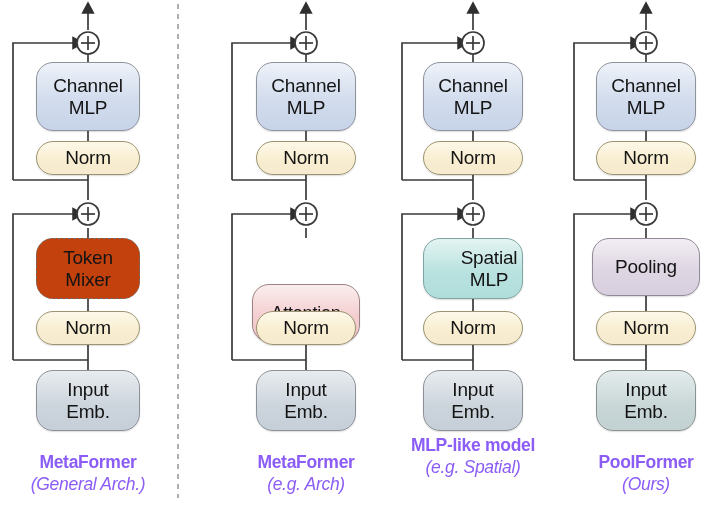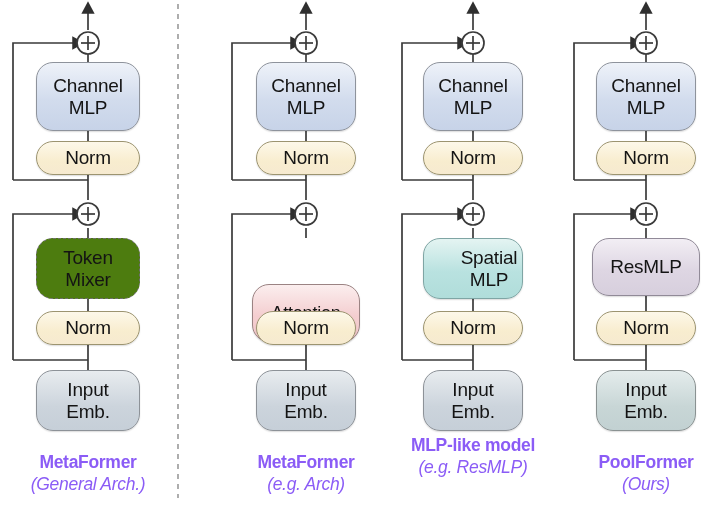--- a/index.html
+++ b/index.html
@@ -27,21 +27,21 @@
   }
   .node .ln{display:block;white-space:nowrap;}
 
   
   .fill-channel{background:linear-gradient(180deg,#eef2f9 0%,#d2dced 55%,#c7d3e8 100%);border-color:#8e939c;}
   .fill-norm{background:linear-gradient(180deg,#fdf8e9 0%,#f8edcf 60%,#f6ead0 100%);border-color:#9c9470;}
   .fill-input{background:linear-gradient(180deg,#e8ecef 0%,#ccd4dc 60%,#c6cfd8 100%);border-color:#8d9298;}
   .fill-attn{background:linear-gradient(180deg,#fbeeee 0%,#f4ced0 55%,#f2c8ca 100%);border-color:#9b8383;margin-top:46px;}
   .fill-spatial{background:linear-gradient(180deg,#e4f4f2 0%,#b9e2e0 55%,#b0ddda 100%);border-color:#7fa5a4;padding-left:32px;}
   .fill-pool{background:linear-gradient(180deg,#f2eef4 0%,#ded6e3 55%,#d7cfdd 100%);border-color:#918a98;}
-  .fill-mixer{background:#4d7c0f;border:1.6px dashed #6f6f6f;box-shadow:none;}
+  .fill-mixer{background:#c2410c;border:1.6px dashed #6f6f6f;box-shadow:none;}
   .fill-input-pf{background:linear-gradient(180deg,#e4ecec 0%,#c8d6d6 60%,#c2d1d2 100%);border-color:#8a9292;}
 
   .caption{
     position:absolute;text-align:center;
     font-size:17.5px;line-height:1.28;color:#8b5cf6;
     white-space:nowrap;
   }
   .caption .t1{font-weight:bold;display:block;letter-spacing:-0.3px;}
   .caption .t2{font-weight:normal;display:block;letter-spacing:-0.3px;font-style:italic;}
 </style>
@@ -201,32 +201,32 @@
   </div>
   <div class="node fill-norm" style="left:423px;top:311px;width:100px;height:34px;">
     <span class="ln">Norm</span>
   </div>
   <div class="node fill-input" style="left:423px;top:370px;width:100px;height:61px;">
     <span class="ln">Input</span>
     <span class="ln">Emb.</span>
   </div>
   <div class="caption" style="left:383px;top:434px;width:180px;">
     <span class="t1">MLP-like model</span>
-    <span class="t2">(e.g. ResMLP)</span>
+    <span class="t2">(e.g. Spatial)</span>
   </div>
 
   <div class="node fill-channel" style="left:596px;top:62px;width:100px;height:69px;">
     <span class="ln">Channel</span>
     <span class="ln">MLP</span>
   </div>
   <div class="node fill-norm" style="left:596px;top:141px;width:100px;height:34px;">
     <span class="ln">Norm</span>
   </div>
   <div class="node fill-pool" style="left:592px;top:238px;width:108px;height:58px;">
-    <span class="ln">ResMLP</span>
+    <span class="ln">Pooling</span>
   </div>
   <div class="node fill-norm" style="left:596px;top:311px;width:100px;height:34px;">
     <span class="ln">Norm</span>
   </div>
   <div class="node fill-input-pf" style="left:596px;top:370px;width:100px;height:61px;">
     <span class="ln">Input</span>
     <span class="ln">Emb.</span>
   </div>
   <div class="caption" style="left:556px;top:451px;width:180px;">
     <span class="t1">PoolFormer</span>

